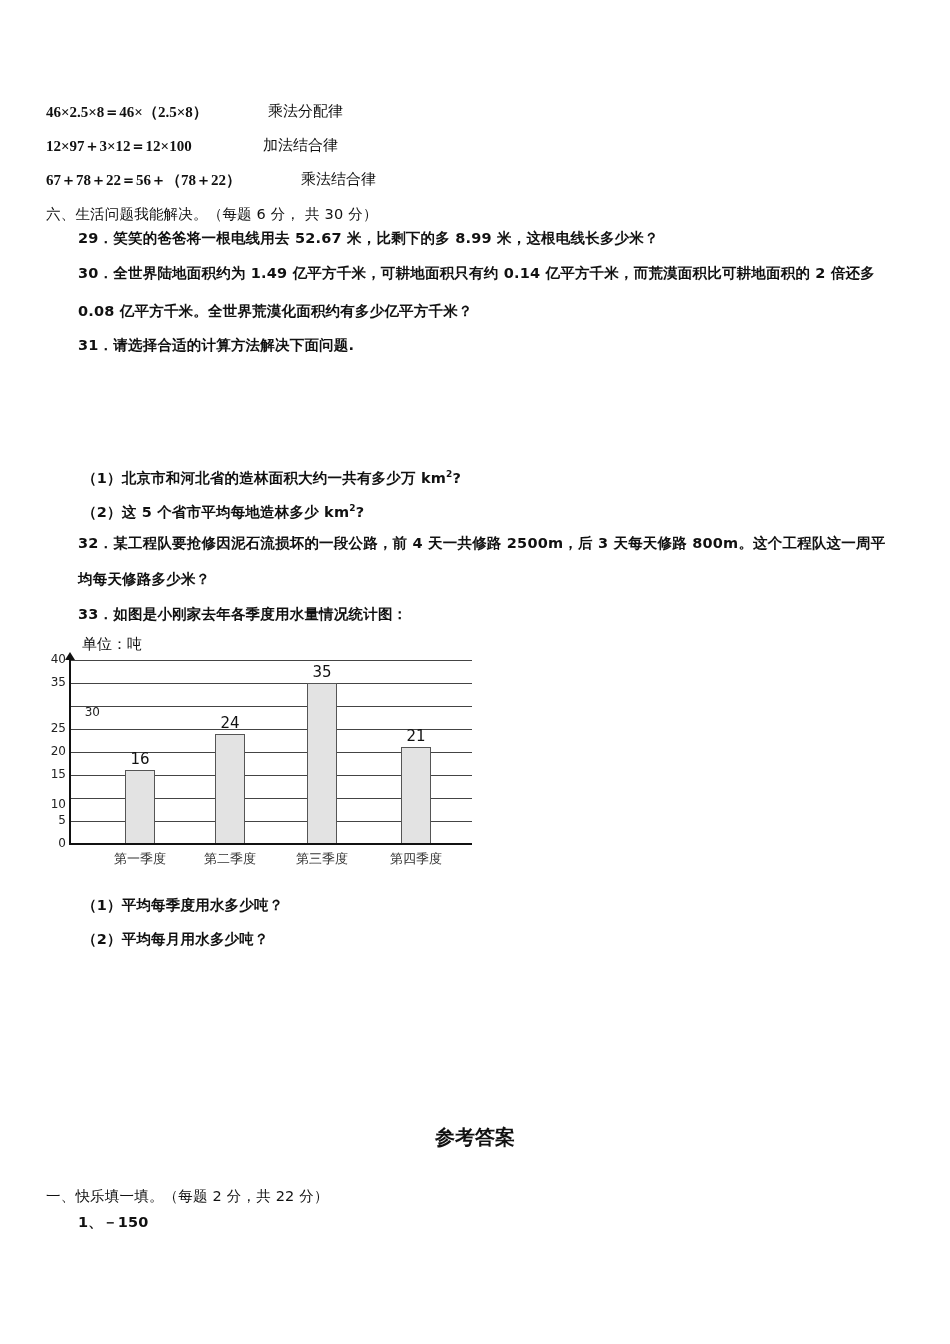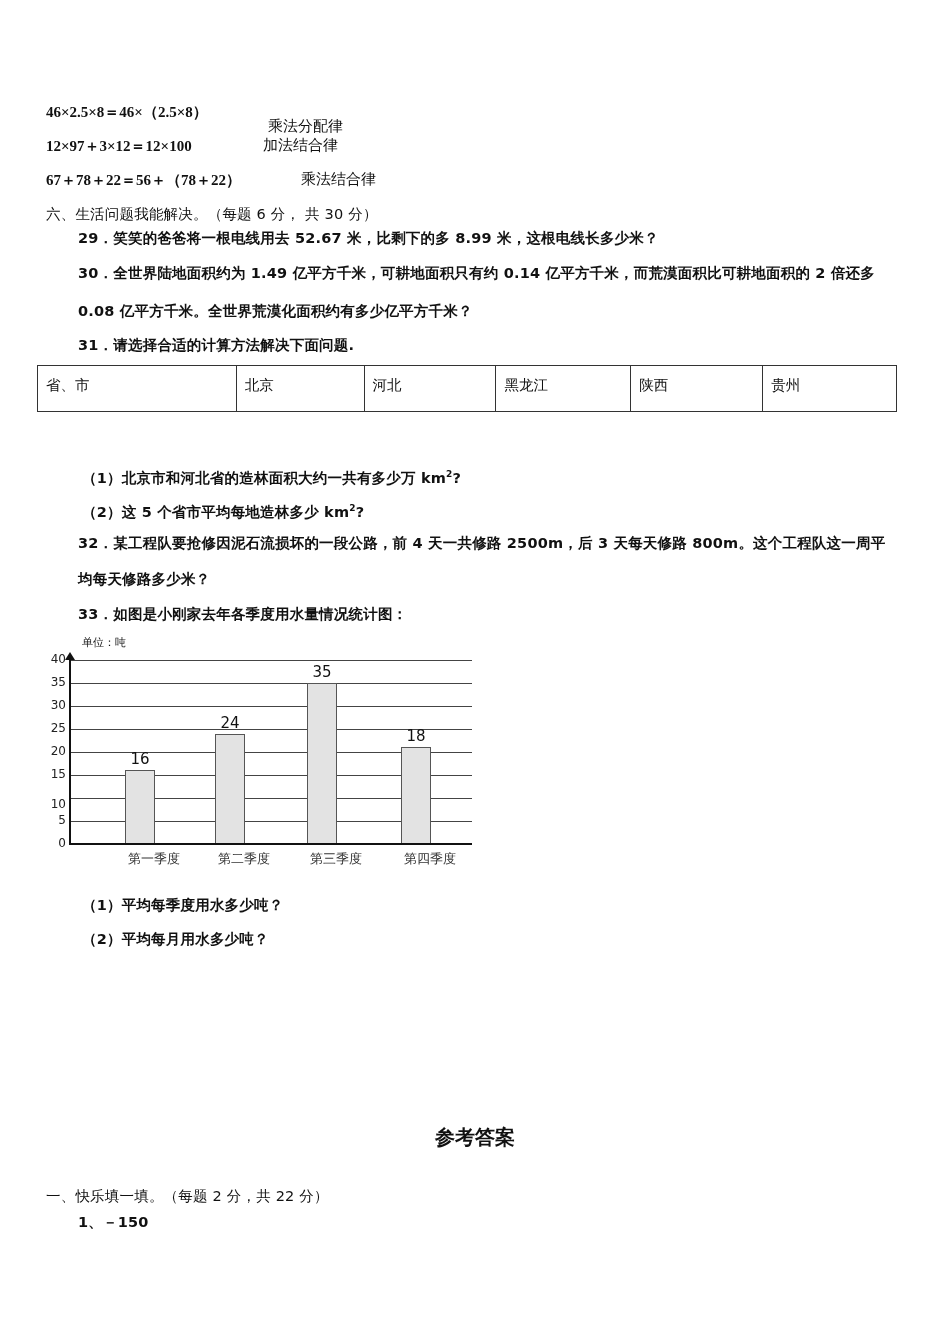--- a/index.html
+++ b/index.html
@@ -23,40 +23,40 @@
   }
   table.data td {
     border: 1.5px solid #333; height: 46px; padding: 0 0 0 8px; vertical-align: top;
     padding-top: 10px; box-sizing: border-box;
   }
   table.data td.num { font-family: "Liberation Serif", serif; font-weight: bold; font-size: 15px; padding-top: 12px; }
   table.data td.hdr { font-family: "DejaVu Sans", sans-serif; font-size: 14.5px; }
   sup { font-size: 9px; }
 
   .chart { position: absolute; left: 40px; top: 630px; width: 440px; height: 245px; }
-  .chart .unit { position: absolute; left: 42px; top: 5px; font-size: 11px; font-family: "DejaVu Sans", sans-serif; }
+  .chart .unit { position: absolute; left: 42px; top: 5px; font-size: 15px; font-family: "DejaVu Sans", sans-serif; }
   .chart .ytick { position: absolute; left: 4px; width: 22px; text-align: right; font-family: "DejaVu Sans", sans-serif; font-size: 12px; color: #222; }
   .chart .grid { position: absolute; left: 30px; width: 402px; height: 0; border-top: 1.5px solid #444; }
   .chart .yaxis { position: absolute; left: 29px; top: 28px; width: 2px; height: 187px; background: #111; }
   .chart .arrow { position: absolute; left: 25px; top: 22px; width: 0; height: 0;
      border-left: 5px solid transparent; border-right: 5px solid transparent; border-bottom: 8px solid #111; }
   .chart .xaxis { position: absolute; left: 30px; top: 213px; width: 402px; height: 2px; background: #111; }
   .chart .bar { position: absolute; width: 30px; background: #e3e3e3; border: 1.2px solid #555; box-sizing: border-box; }
   .chart .blabel { position: absolute; width: 40px; text-align: center; font-family: "DejaVu Sans", sans-serif; font-size: 15px; }
-  .chart .xlabel { position: absolute; top: 220px; width: 80px; text-align: right; font-family: "DejaVu Sans", sans-serif; font-size: 13px; color: #333; }
+  .chart .xlabel { position: absolute; top: 220px; width: 80px; text-align: center; font-family: "DejaVu Sans", sans-serif; font-size: 13px; color: #333; }
 
   .title { position: absolute; top: 1124px; left: 0; width: 950px; text-align: center; font-size: 20px; font-weight: bold; font-family: "DejaVu Sans", sans-serif; }
 </style>
 </head>
 <body>
 
 <div class="line formula" style="top:102px">
   <span>46×2.5×8＝46×（2.5×8）</span>
 </div>
-<div class="law" style="left:268px; top:117px">乘法分配律</div>
+<div class="law" style="left:268px; top:102px">乘法分配律</div>
 
 <div class="line formula" style="top:136px">
   <span>12×97＋3×12＝12×100</span>
 </div>
 <div class="law" style="left:263px; top:136px">加法结合律</div>
 
 <div class="line formula" style="top:170px">
   <span>67＋78＋22＝56＋（78＋22）</span>
 </div>
 <div class="law" style="left:301px; top:170px">乘法结合律</div>
@@ -70,28 +70,20 @@
 <table class="data">
   <colgroup>
     <col style="width:199px">
       <col style="width:128px">
       <col style="width:132px">
       <col style="width:135px">
       <col style="width:132px">
       <col style="width:134px">
   </colgroup>
   <tbody>
-      <tr>
-    <td class="hdr">省、市</td>
-    <td class="hdr">北京</td>
-    <td class="hdr">河北</td>
-    <td class="hdr">黑龙江</td>
-    <td class="hdr">陕西</td>
-    <td class="hdr">贵州</td>
-  </tr>
 </tbody>
   </table>
 
 <div class="line cjk bold" style="top:464px; left:50px"><span>（1）北京市和河北省的造林面积大约一共有多少万 km</span><sup>2</sup><span>?</span></div>
 <div class="line cjk bold" style="top:498px; left:50px"><span>（2）这 5 个省市平均每地造林多少 km</span><sup>2</sup><span>?</span></div>
 
 <div class="line cjk bold" style="top:533px">32．某工程队要抢修因泥石流损坏的一段公路，前 4 天一共修路 2500m，后 3 天每天修路 800m。这个工程队这一周平</div>
 <div class="line cjk bold" style="top:569px">均每天修路多少米？</div>
 <div class="line cjk bold" style="top:604px">33．如图是小刚家去年各季度用水量情况统计图：</div>
 
@@ -103,36 +95,36 @@
       <div class="ytick" style="top: 183px;">5</div>
       <div class="grid" style="top: 168px;"></div>
       <div class="ytick" style="top: 160px; margin-top: 7px;">10</div>
       <div class="grid" style="top: 145px;"></div>
       <div class="ytick" style="top: 137px;">15</div>
       <div class="grid" style="top: 122px;"></div>
       <div class="ytick" style="top: 114px;">20</div>
       <div class="grid" style="top: 99px;"></div>
       <div class="ytick" style="top: 91px;">25</div>
       <div class="grid" style="top: 76px;"></div>
-      <div class="ytick" style="top: 68px;">30</div>
+      <div class="ytick" style="top: 75px; margin-left: 34px;">30</div>
       <div class="grid" style="top: 53px;"></div>
       <div class="ytick" style="top: 45px;">35</div>
       <div class="grid" style="top: 30px;"></div>
       <div class="ytick" style="top: 22px;">40</div>
       <div class="bar" style="left: 85px; top: 140.4px; height: 73.6px;"></div>
       <div class="blabel" style="left: 80px; top: 120.4px;">16</div>
       <div class="xlabel" style="left: 60px;">第一季度</div>
       <div class="bar" style="left: 175px; top: 103.6px; height: 110.4px;"></div>
       <div class="blabel" style="left: 170px; top: 83.6px;">24</div>
       <div class="xlabel" style="left: 150px;">第二季度</div>
       <div class="bar" style="left: 267px; top: 53px; height: 161px;"></div>
       <div class="blabel" style="left: 262px; top: 33px;">35</div>
       <div class="xlabel" style="left: 242px;">第三季度</div>
       <div class="bar" style="left: 361px; top: 117.4px; height: 96.6px;"></div>
-      <div class="blabel" style="left: 356px; top: 97.4px;">18</div>
+      <div class="blabel" style="left: 356px; top: 97.4px;">21</div>
       <div class="xlabel" style="left: 336px;">第四季度</div>
     </div>
   <div class="yaxis"></div>
   <div class="arrow"></div>
   <div class="xaxis"></div>
 </div>
 
 <div class="line cjk bold" style="top:895px; left:50px">（1）平均每季度用水多少吨？</div>
 <div class="line cjk bold" style="top:929px; left:50px">（2）平均每月用水多少吨？</div>
 

